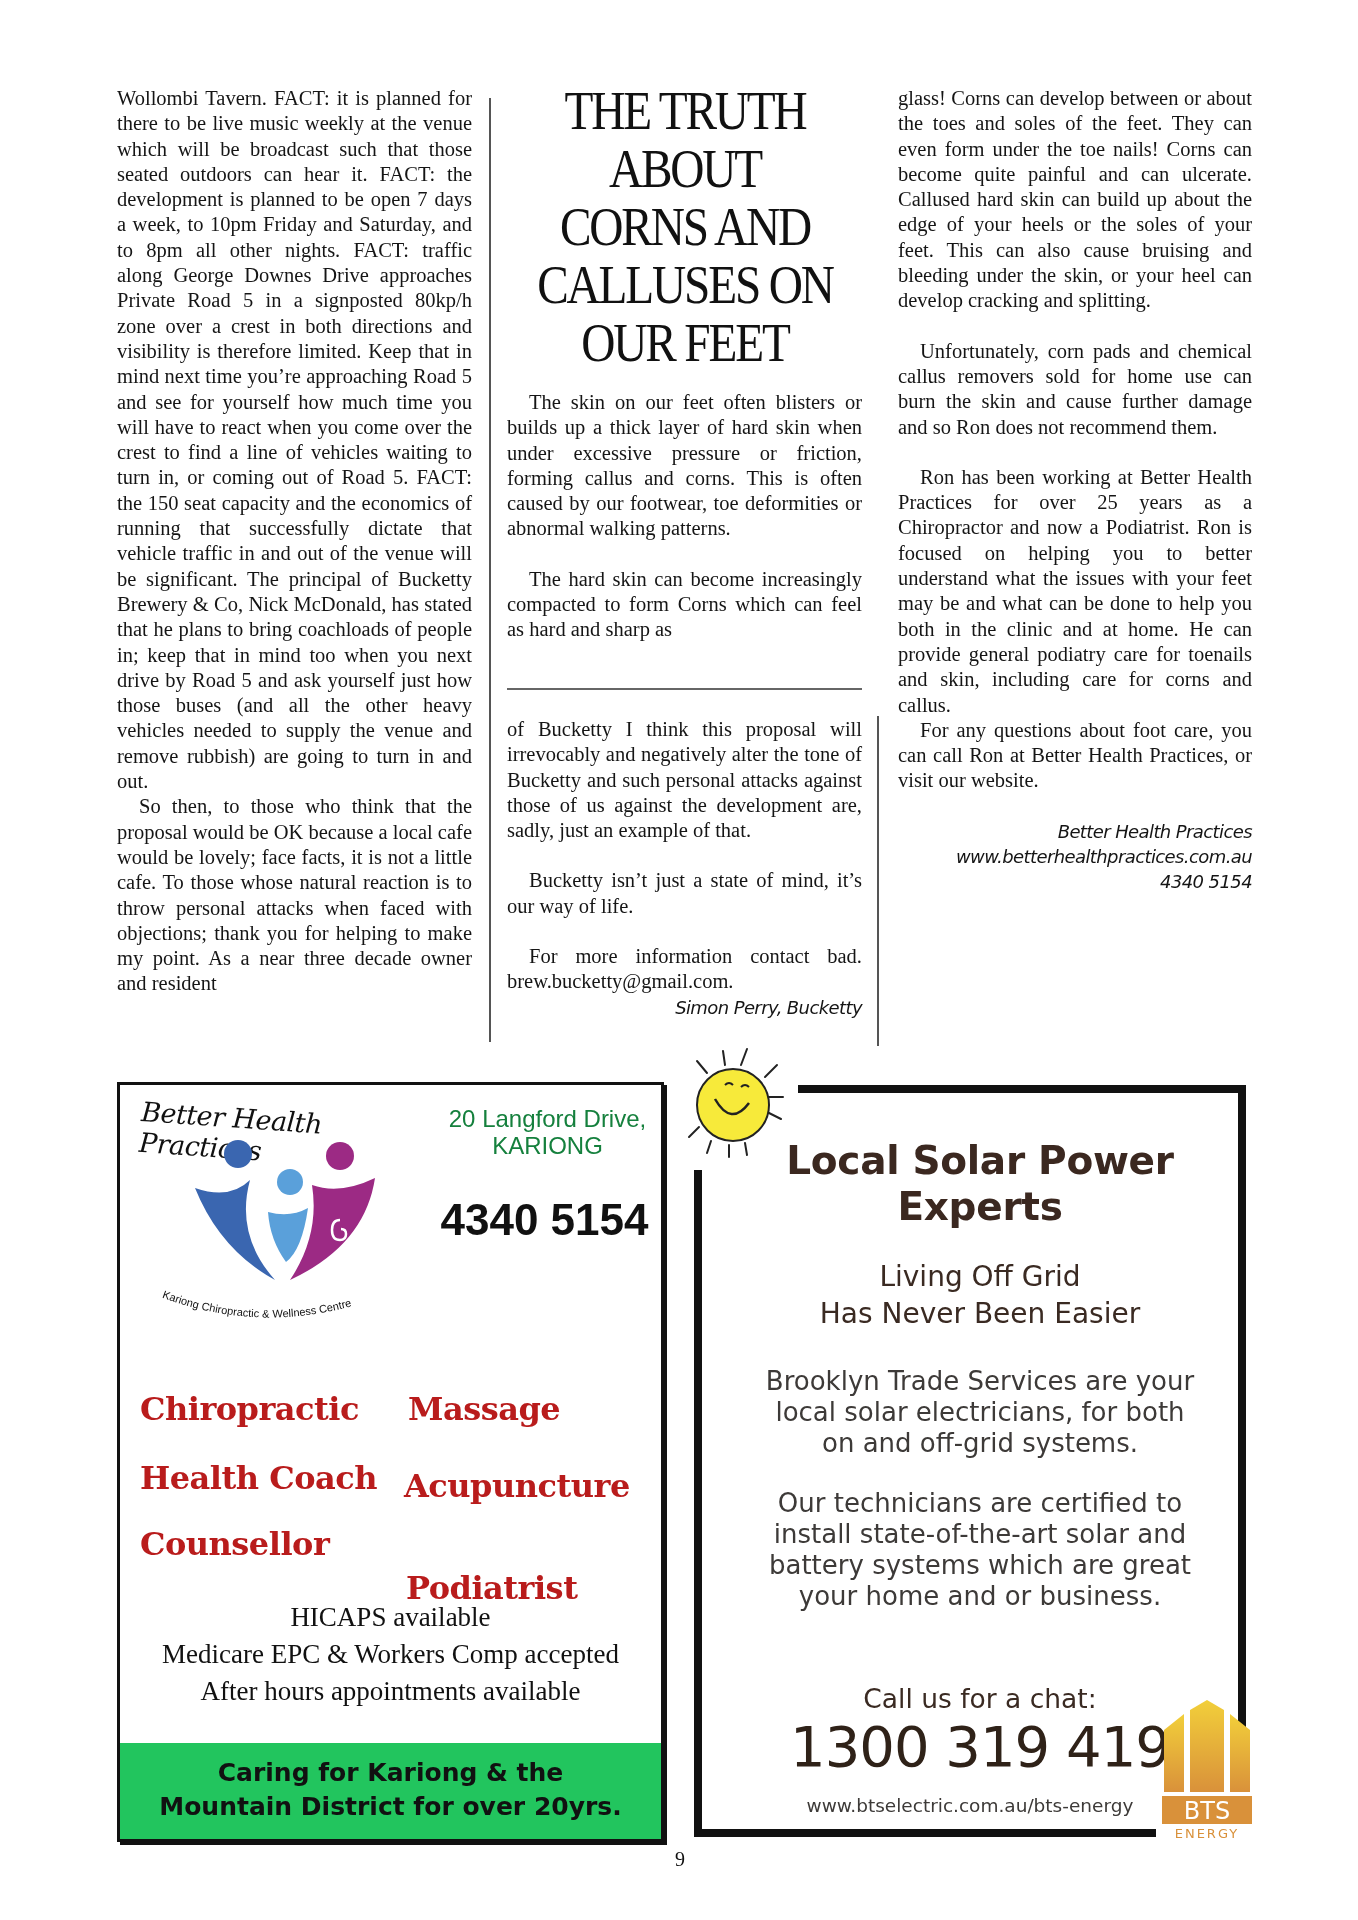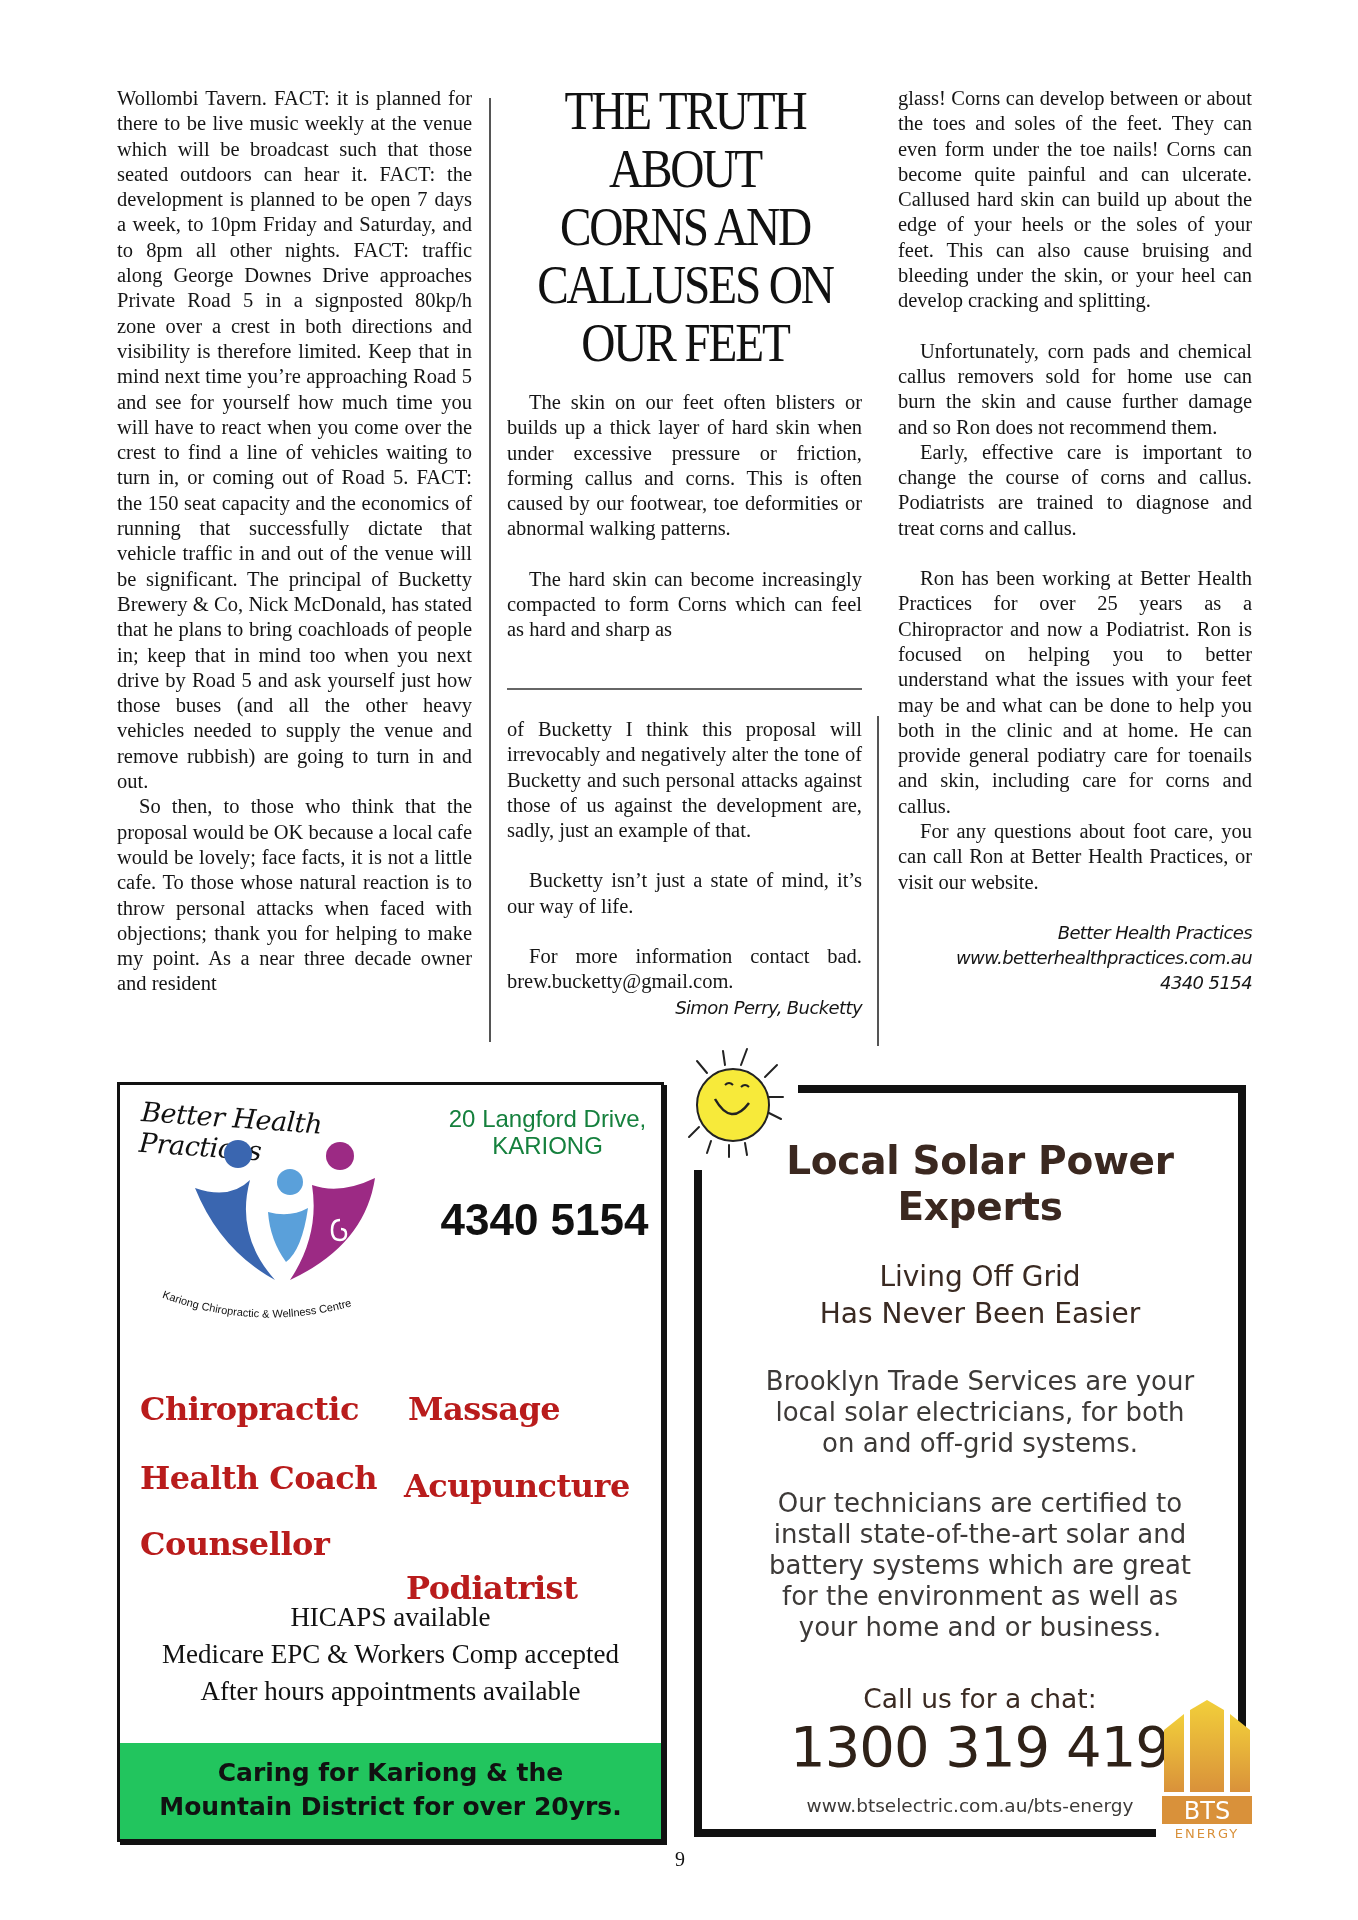--- a/index.html
+++ b/index.html
@@ -73,21 +73,20 @@
   <p class="ind gap">Bucketty isn’t just a state of mind, it’s our way of life.</p>
   <p class="ind gap">For more information contact bad. brew.bucketty@gmail.com.</p>
   <div class="sign">Simon Perry, Bucketty</div>
 </div>
 
 <div class="vline" style="left:877px; top:716px; height:330px;"></div>
 
 <div class="col col-right">
   <p>glass! Corns can develop between or about the toes and soles of the feet. They can even form under the toe nails! Corns can become quite painful and can ulcerate. Callused hard skin can build up about the edge of your heels or the soles of your feet. This can also cause bruising and bleeding under the skin, or your heel can develop cracking and splitting.</p>
   <p class="ind gap">Unfortunately, corn pads and chemical callus removers sold for home use can burn the skin and cause further damage and so Ron does not recommend them.</p>
-  <p class="ind">Early, effective care is important to change the course of corns and callus. Podiatrists are trained to diagnose and treat corns and callus.</p>
   <p class="ind gap">Ron has been working at Better Health Practices for over 25 years as a Chiropractor and now a Podiatrist. Ron is focused on helping you to better understand what the issues with your feet may be and what can be done to help you both in the clinic and at home. He can provide general podiatry care for toenails and skin, including care for corns and callus.</p>
   <p class="ind">For any questions about foot care, you can call Ron at Better Health Practices, or visit our website.</p>
   <div class="sign" style="margin-top:25px;">
     <div>Better Health Practices</div>
     <div>www.betterhealthpractices.com.au</div>
     <div>4340 5154</div>
   </div>
 </div>
 
 <div class="ad-left">
@@ -199,21 +198,20 @@
   </div>
   <div class="solar solar-body" style="top:1366px;">
     <div>Brooklyn Trade Services are your</div>
     <div>local solar electricians, for both</div>
     <div>on and off-grid systems.</div>
   </div>
   <div class="solar solar-body" style="top:1488px;">
     <div>Our technicians are certified to</div>
     <div>install state-of-the-art solar and</div>
     <div>battery systems which are great</div>
-    <div>for the environment as well as</div>
     <div>your home and or business.</div>
   </div>
   <div class="solar solar-call">Call us for a chat:</div>
   <div class="solar solar-phone">1300 319 419</div>
   <div class="solar solar-url">www.btselectric.com.au/bts-energy</div>
 
   <svg class="bts" viewBox="0 0 90 140">
     <defs>
       <linearGradient id="btsg" x1="0" y1="0" x2="0" y2="1">
         <stop offset="0" stop-color="#f2cf3a"></stop>

